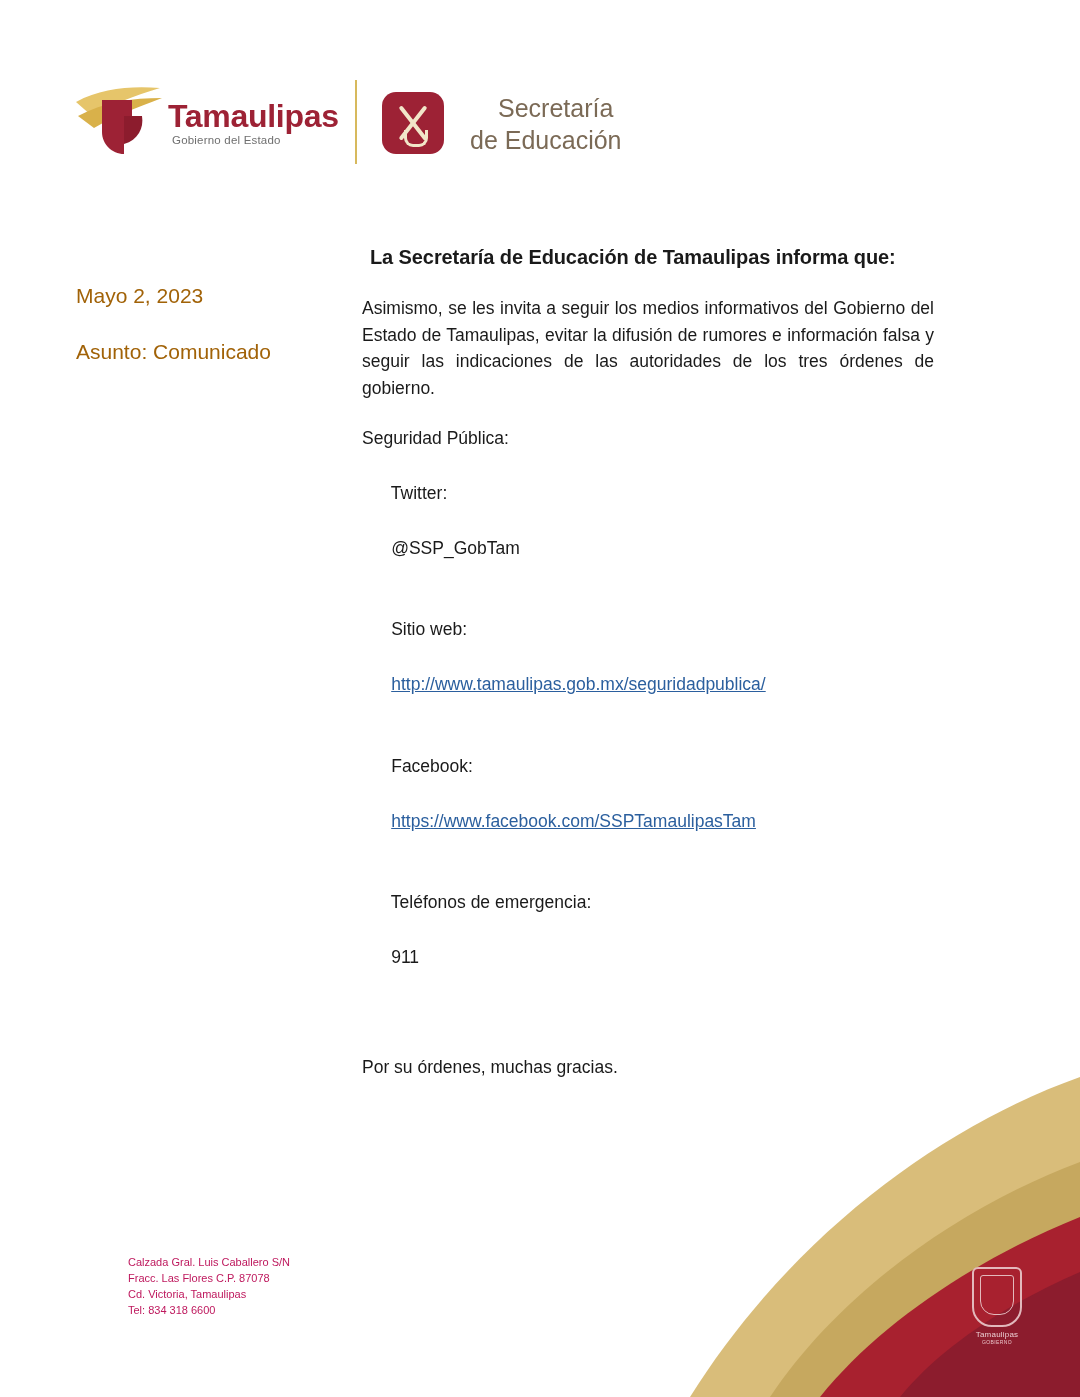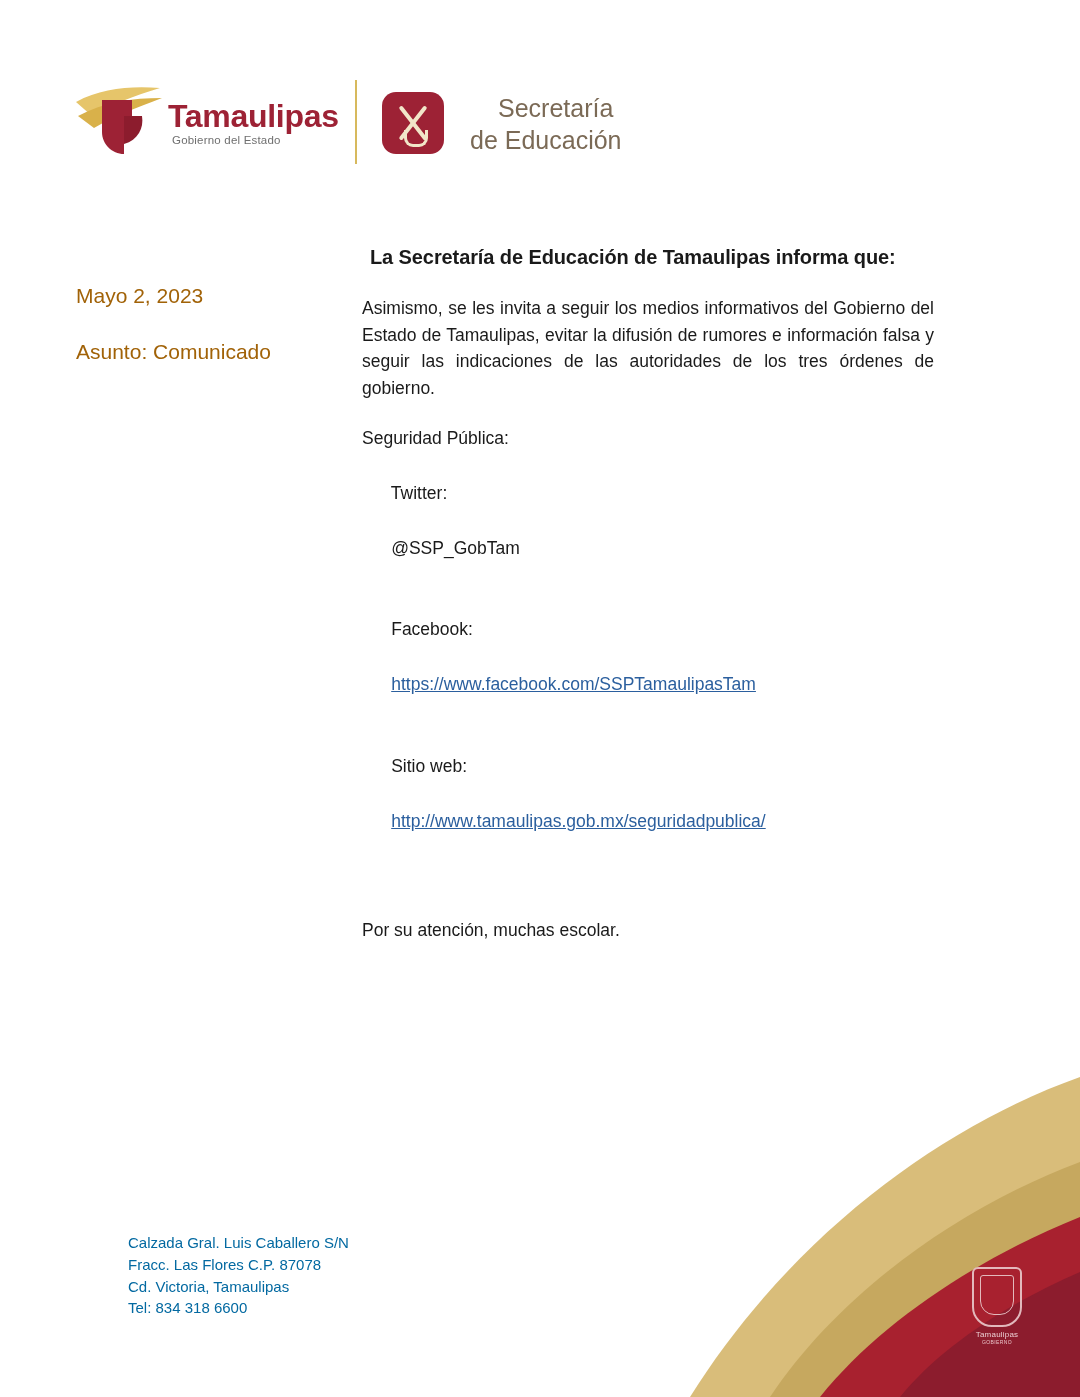--- a/index.html
+++ b/index.html
@@ -173,23 +173,23 @@
     font-size: 17.5px;
     margin-top: 58px;
     color: #1a1a1a;
   }
 
   
   .footer-addr {
     position: absolute;
     left: 128px;
     bottom: 78px;
-    font-size: 15px;
+    font-size: 11px;
     line-height: 1.45;
-    color: #0369a1;
+    color: #be185d;
   }
 
   
   .corner {
     position: absolute;
     right: 0;
     bottom: 0;
     width: 470px;
     height: 330px;
     overflow: hidden;
@@ -282,35 +282,40 @@
   <div class="contact-block">
     <div class="row">Seguridad Pública:</div>
 
     <div class="row">
       <span>Twitter:</span>
       <span style="display:inline-block;width:24px"></span>
       <span>@SSP_GobTam</span>
     </div>
 
     <div class="row">
+      <span>Sitio web:</span>
+      <span> </span>
+      <a class="link" href="#">http://www.tamaulipas.gob.mx/seguridadpublica/</a>
+    </div>
+
+    <div class="row">
       <span>Facebook:</span>
       <span> </span>
       <a class="link" href="#">https://www.facebook.com/SSPTamaulipasTam</a>
     </div>
 
     <div class="row">
-      <span>Sitio web:</span>
-      <span> </span>
-      <a class="link" href="#">http://www.tamaulipas.gob.mx/seguridadpublica/</a>
-    </div>
-
+      <span>Teléfonos de emergencia:</span>
+      <span>  </span>
+      <span>911</span>
+    </div>
 
   </div>
 
-  <div class="closing">Por su atención, muchas escolar.</div>
+  <div class="closing">Por su órdenes, muchas gracias.</div>
 
 </div>
 
 <div class="footer-addr">
   <div>Calzada Gral. Luis Caballero S/N</div>
   <div>Fracc. Las Flores C.P. 87078</div>
   <div>Cd. Victoria, Tamaulipas</div>
   <div>Tel: 834 318 6600</div>
 </div>
 

